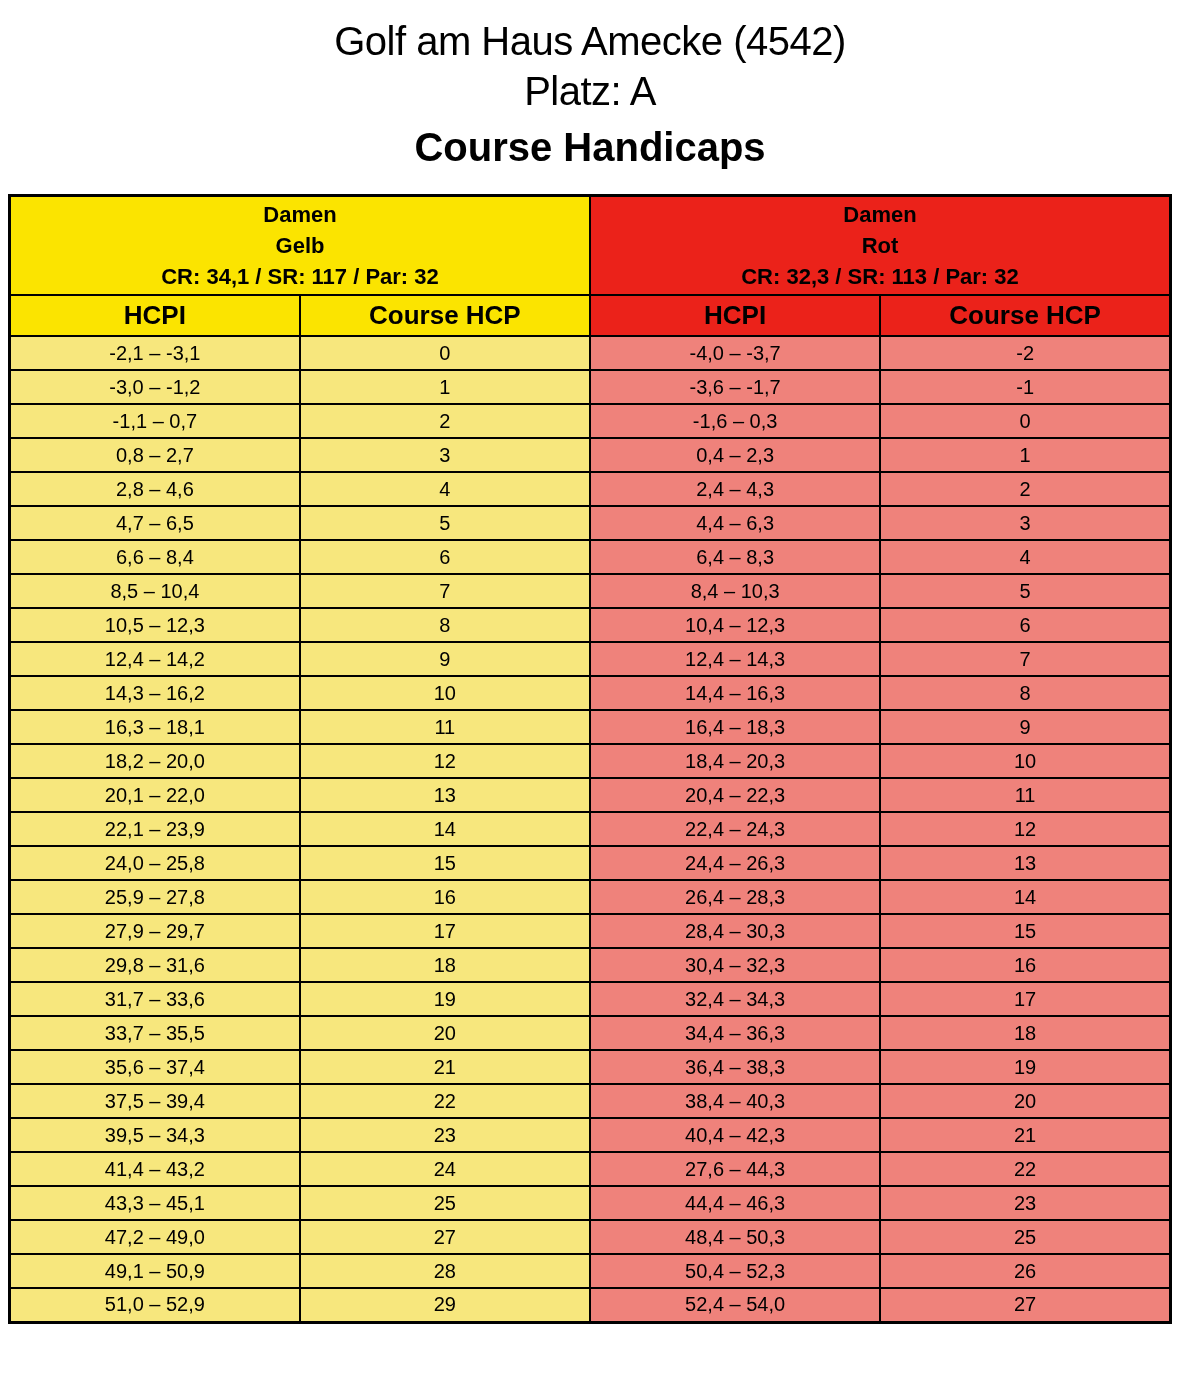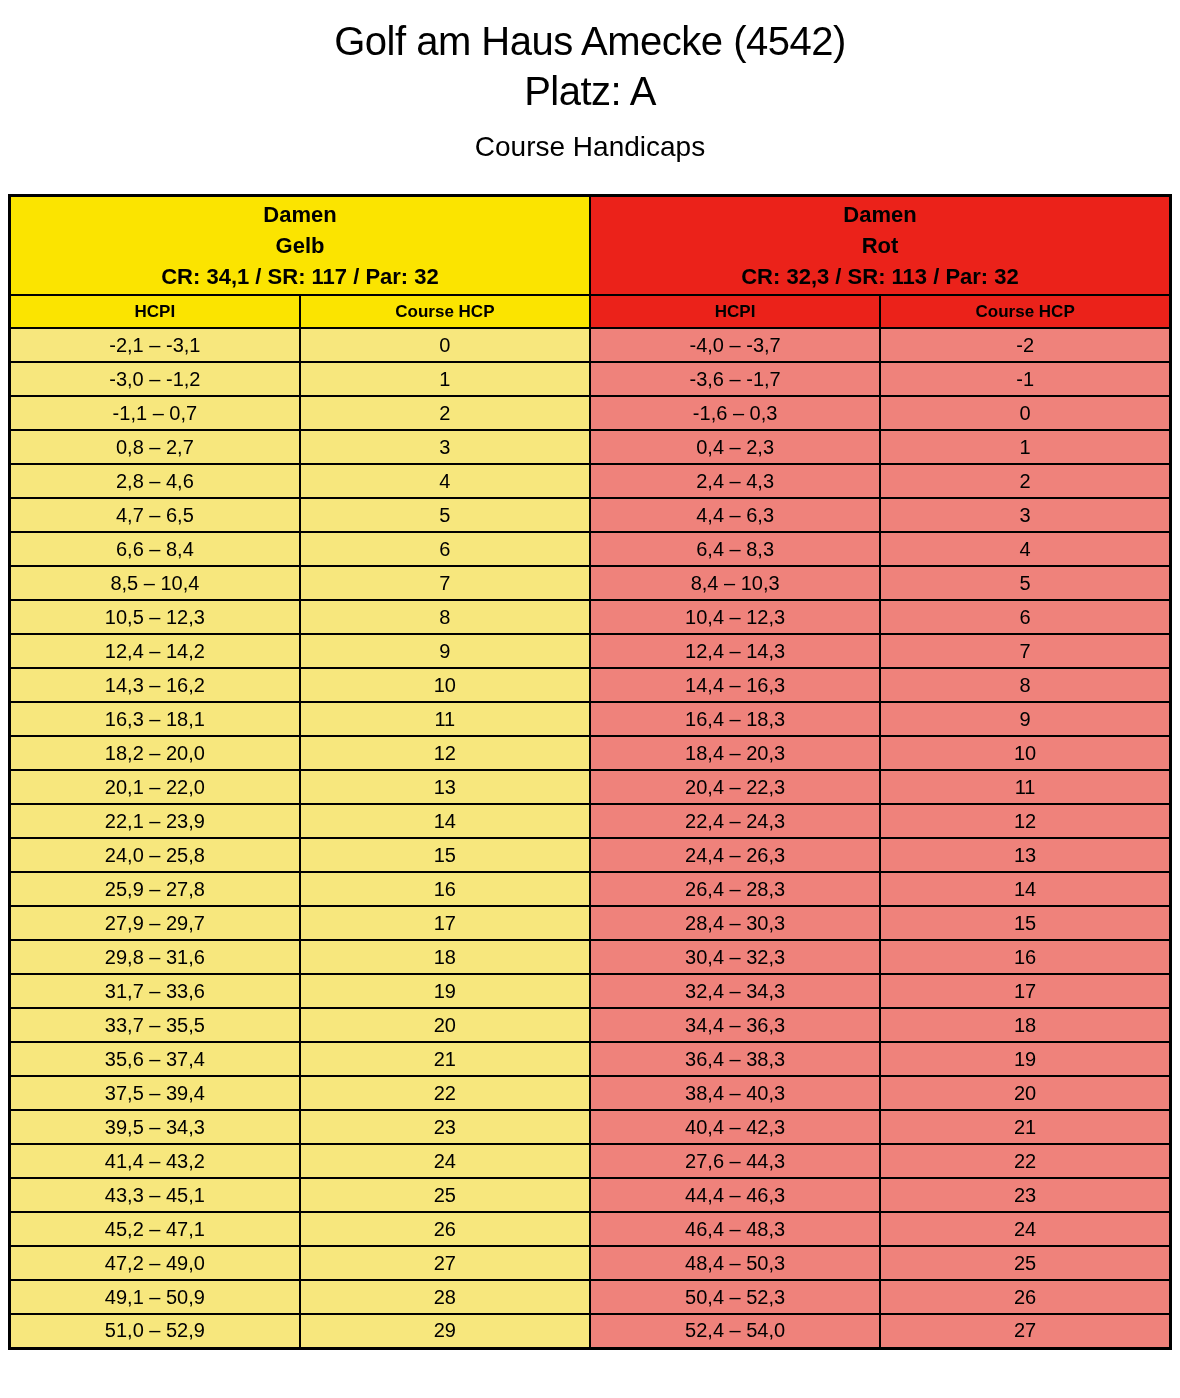--- a/index.html
+++ b/index.html
@@ -20,22 +20,22 @@
     text-align:center;
     padding-top:16px;
   }
   .title-line{
     font-size:40px;
     font-weight:normal;
     line-height:50px;
     letter-spacing:-0.5px;
   }
   .subtitle{
-    font-size:28px;
-    font-weight:normal;
+    font-size:40px;
+    font-weight:bold;
     margin-top:14px;
     line-height:34px;
   }
   table.hcp{
     border-collapse:collapse;
     table-layout:fixed;
     width:1164px;
     margin:30px 24px 0 8px;
   }
   table.hcp col{width:25%;}
@@ -47,22 +47,22 @@
   }
   table.hcp{border:3px solid var(--border);}
   th.section-header{
     height:99px;
     font-size:22px;
     font-weight:bold;
     line-height:31px;
     padding:2px 0;
   }
   th.col-header{
-    height:33px;
-    font-size:17px;
+    height:41px;
+    font-size:26px;
     font-weight:bold;
   }
   .sec-yellow{background:var(--yellow-header);}
   .sec-red{background:var(--red-header);}
   td.cell-yellow{background:var(--yellow-row);}
   td.cell-red{background:var(--red-row);}
   tbody td{
     height:34px;
     font-size:20px;
     font-weight:normal;
@@ -255,26 +255,20 @@
         <td class="cell-red">27,6 – 44,3</td>
         <td class="cell-red">22</td>
       </tr>
       <tr>
         <td class="cell-yellow">43,3 – 45,1</td>
         <td class="cell-yellow">25</td>
         <td class="cell-red">44,4 – 46,3</td>
         <td class="cell-red">23</td>
       </tr>
       <tr>
-        <td class="cell-yellow">45,2 – 47,1</td>
-        <td class="cell-yellow">26</td>
-        <td class="cell-red">46,4 – 48,3</td>
-        <td class="cell-red">24</td>
-      </tr>
-      <tr>
         <td class="cell-yellow">47,2 – 49,0</td>
         <td class="cell-yellow">27</td>
         <td class="cell-red">48,4 – 50,3</td>
         <td class="cell-red">25</td>
       </tr>
       <tr>
         <td class="cell-yellow">49,1 – 50,9</td>
         <td class="cell-yellow">28</td>
         <td class="cell-red">50,4 – 52,3</td>
         <td class="cell-red">26</td>

